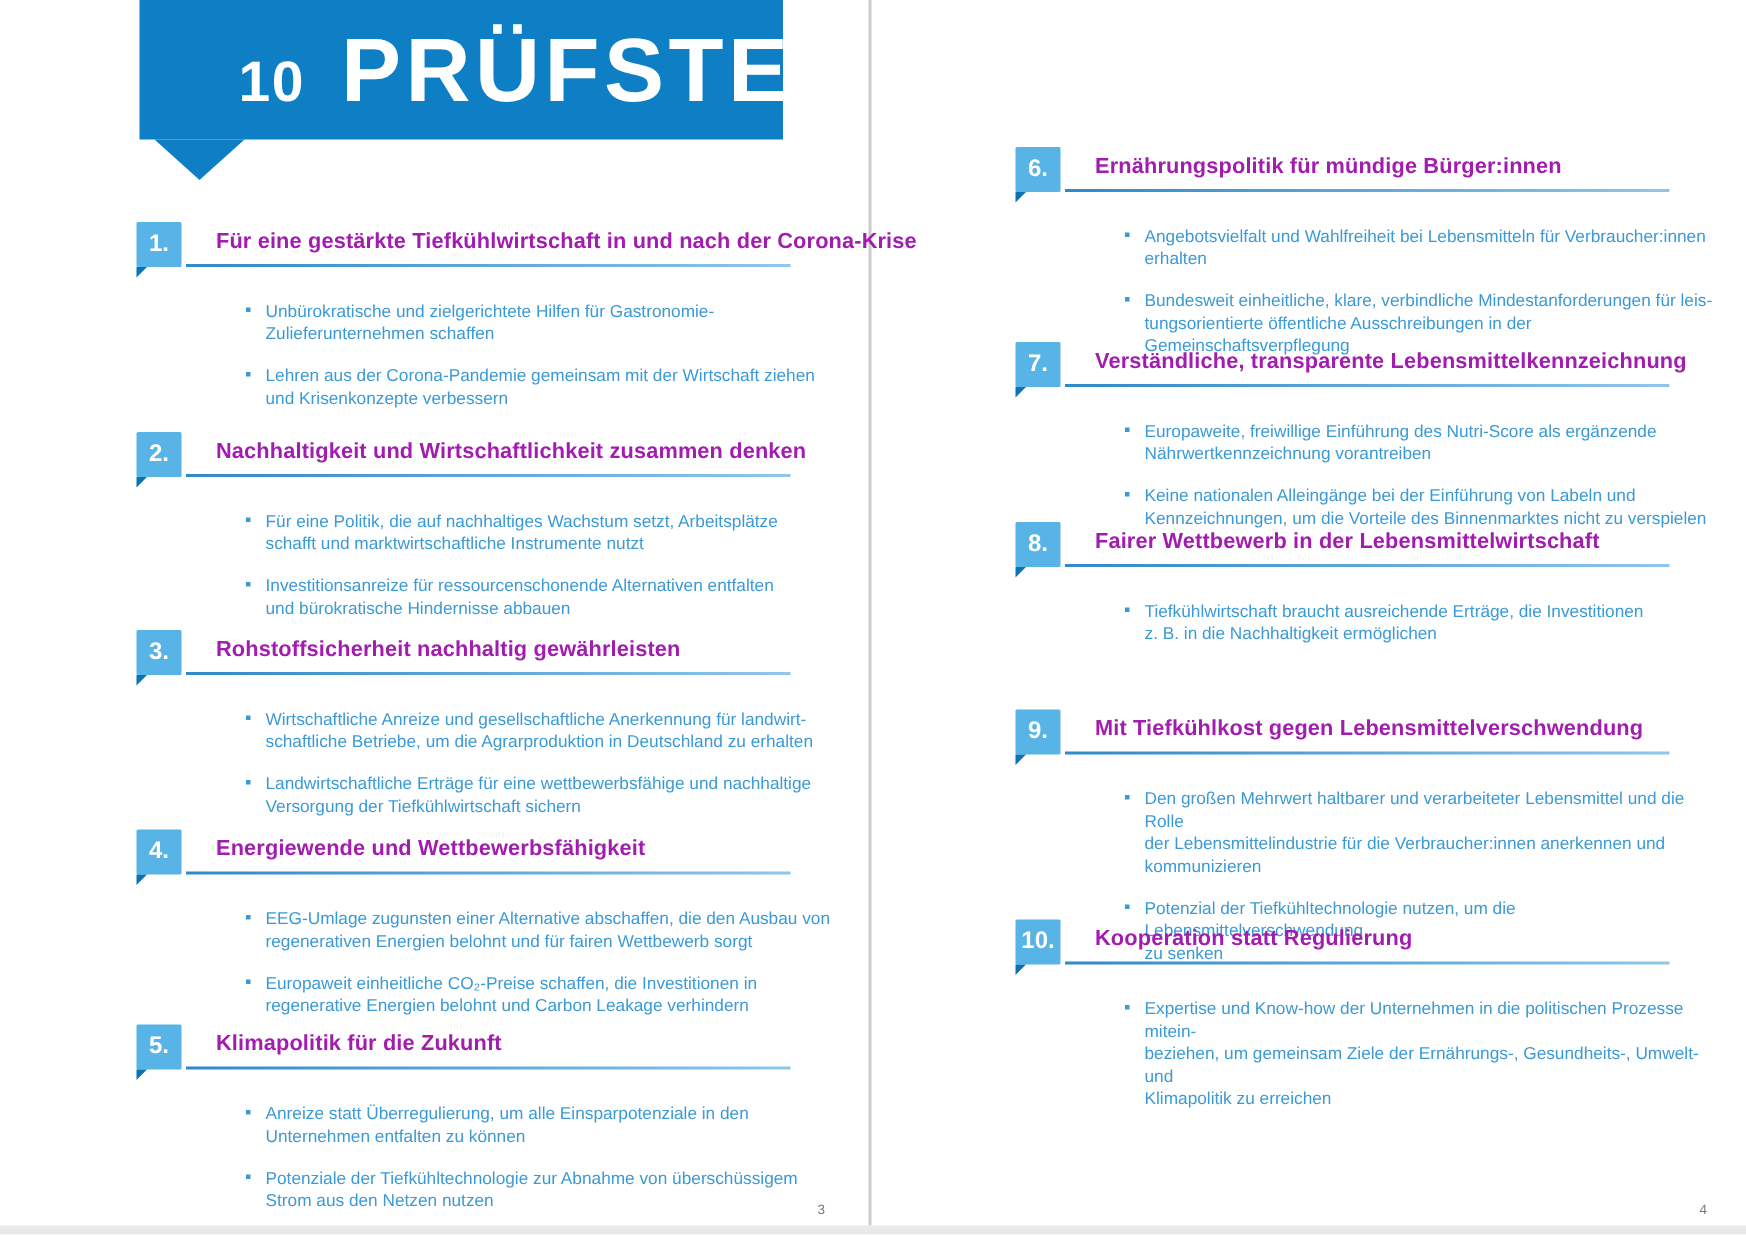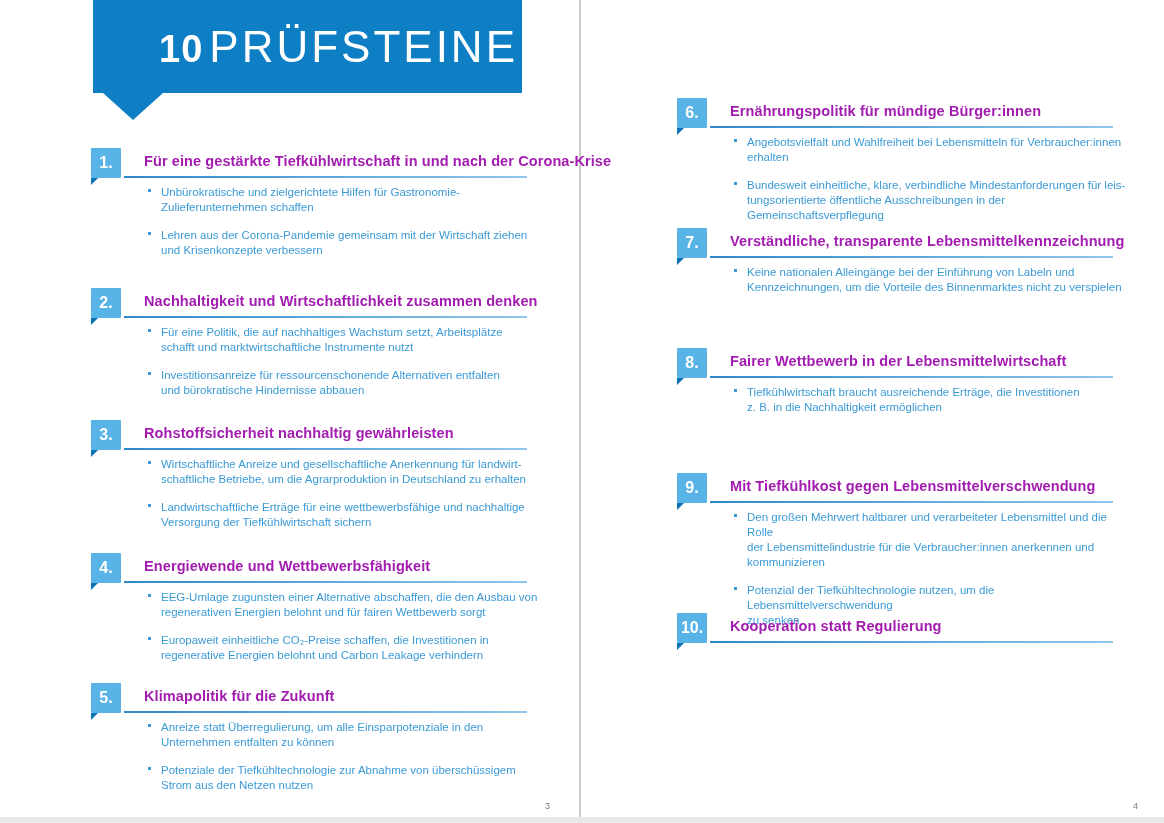--- a/index.html
+++ b/index.html
@@ -9,21 +9,21 @@
     font-family:"Liberation Sans", sans-serif;
     -webkit-font-smoothing:antialiased;
   }
   
   .banner{
     position:absolute;left:93px;top:0;width:429px;height:93px;
     background:#0e7ec5;display:flex;align-items:center;
   }
   .banner-inner{padding-left:66px;color:#ffffff;white-space:nowrap;}
   .banner-number{font-size:38px;font-weight:bold;letter-spacing:1px;}
-  .banner-title{font-size:44px;font-weight:normal;letter-spacing:3px;margin-left:6px;}
+  .banner-title{font-size:60px;font-weight:bold;letter-spacing:3px;margin-left:24px;}
   .banner-tail{
     position:absolute;left:103px;top:93px;width:0;height:0;
     border-left:30px solid transparent;border-right:30px solid transparent;
     border-top:27px solid #0e7ec5;
   }
   
   .divider{position:absolute;left:579px;top:0;width:2px;height:817px;background:#cccccc;}
   .bottom-bar{position:absolute;left:0;top:817px;width:1164px;height:6px;background:#e9e9e9;}
   .page-number{position:absolute;font-size:9px;color:#7a7a7a;}
   .page-number.left{left:545px;top:801px;}
@@ -42,21 +42,21 @@
   }
   .sec h2{
     position:absolute;left:53px;top:5px;margin:0;
     font-size:14.5px;font-weight:bold;color:#a21caf;white-space:nowrap;letter-spacing:0.1px;
   }
   .sec .rule{
     position:absolute;left:33px;top:28px;width:403px;height:2px;
     background:linear-gradient(to right,#2f89c9,#90c6ea);
   }
   .sec ul{
-    position:absolute;left:57px;top:37px;margin:0;padding:0;list-style:none;width:400px;
+    position:absolute;left:57px;top:37px;margin:16px;padding:0;list-style:none;width:400px;
   }
   .sec li{position:relative;padding-left:13px;margin-bottom:13px;}
   .sec li .marker{
     position:absolute;left:0;top:4px;width:3px;height:3px;background:#3b9ad6;
   }
   .sec li .bt{
     display:block;font-size:11.5px;line-height:15px;color:#3b9ad6;white-space:pre-line;
   }
   
   .p3-s1{left:91px;top:148px;} .p3-s2{left:91px;top:288px;} .p3-s3{left:91px;top:420px;}
@@ -209,20 +209,25 @@
 <div class="sec p4-s2">
   <div class="badge">
       <span>7.</span>
       <span class="fold"></span>
     </div>
   <h2>Verständliche, transparente Lebensmittelkennzeichnung</h2>
   <div class="rule"></div>
   <ul>
     <li>
         <span class="marker"></span>
+        <span class="bt">Europaweite, freiwillige Einführung des Nutri-Score als ergänzende
+Nährwertkennzeichnung vorantreiben</span>
+      </li>
+    <li>
+        <span class="marker"></span>
         <span class="bt">Keine nationalen Alleingänge bei der Einführung von Labeln und
 Kennzeichnungen, um die Vorteile des Binnenmarktes nicht zu verspielen</span>
       </li>
   </ul>
 </div>
 
 <div class="sec p4-s3">
   <div class="badge">
       <span>8.</span>
       <span class="fold"></span>
@@ -261,14 +266,20 @@
 </div>
 
 <div class="sec p4-s5">
   <div class="badge">
       <span>10.</span>
       <span class="fold"></span>
     </div>
   <h2>Kooperation statt Regulierung</h2>
   <div class="rule"></div>
   <ul>
+    <li>
+        <span class="marker"></span>
+        <span class="bt">Expertise und Know-how der Unternehmen in die politischen Prozesse mitein-
+beziehen, um gemeinsam Ziele der Ernährungs-, Gesundheits-, Umwelt- und
+Klimapolitik zu erreichen</span>
+      </li>
   </ul>
 </div>
 
 </body></html>

